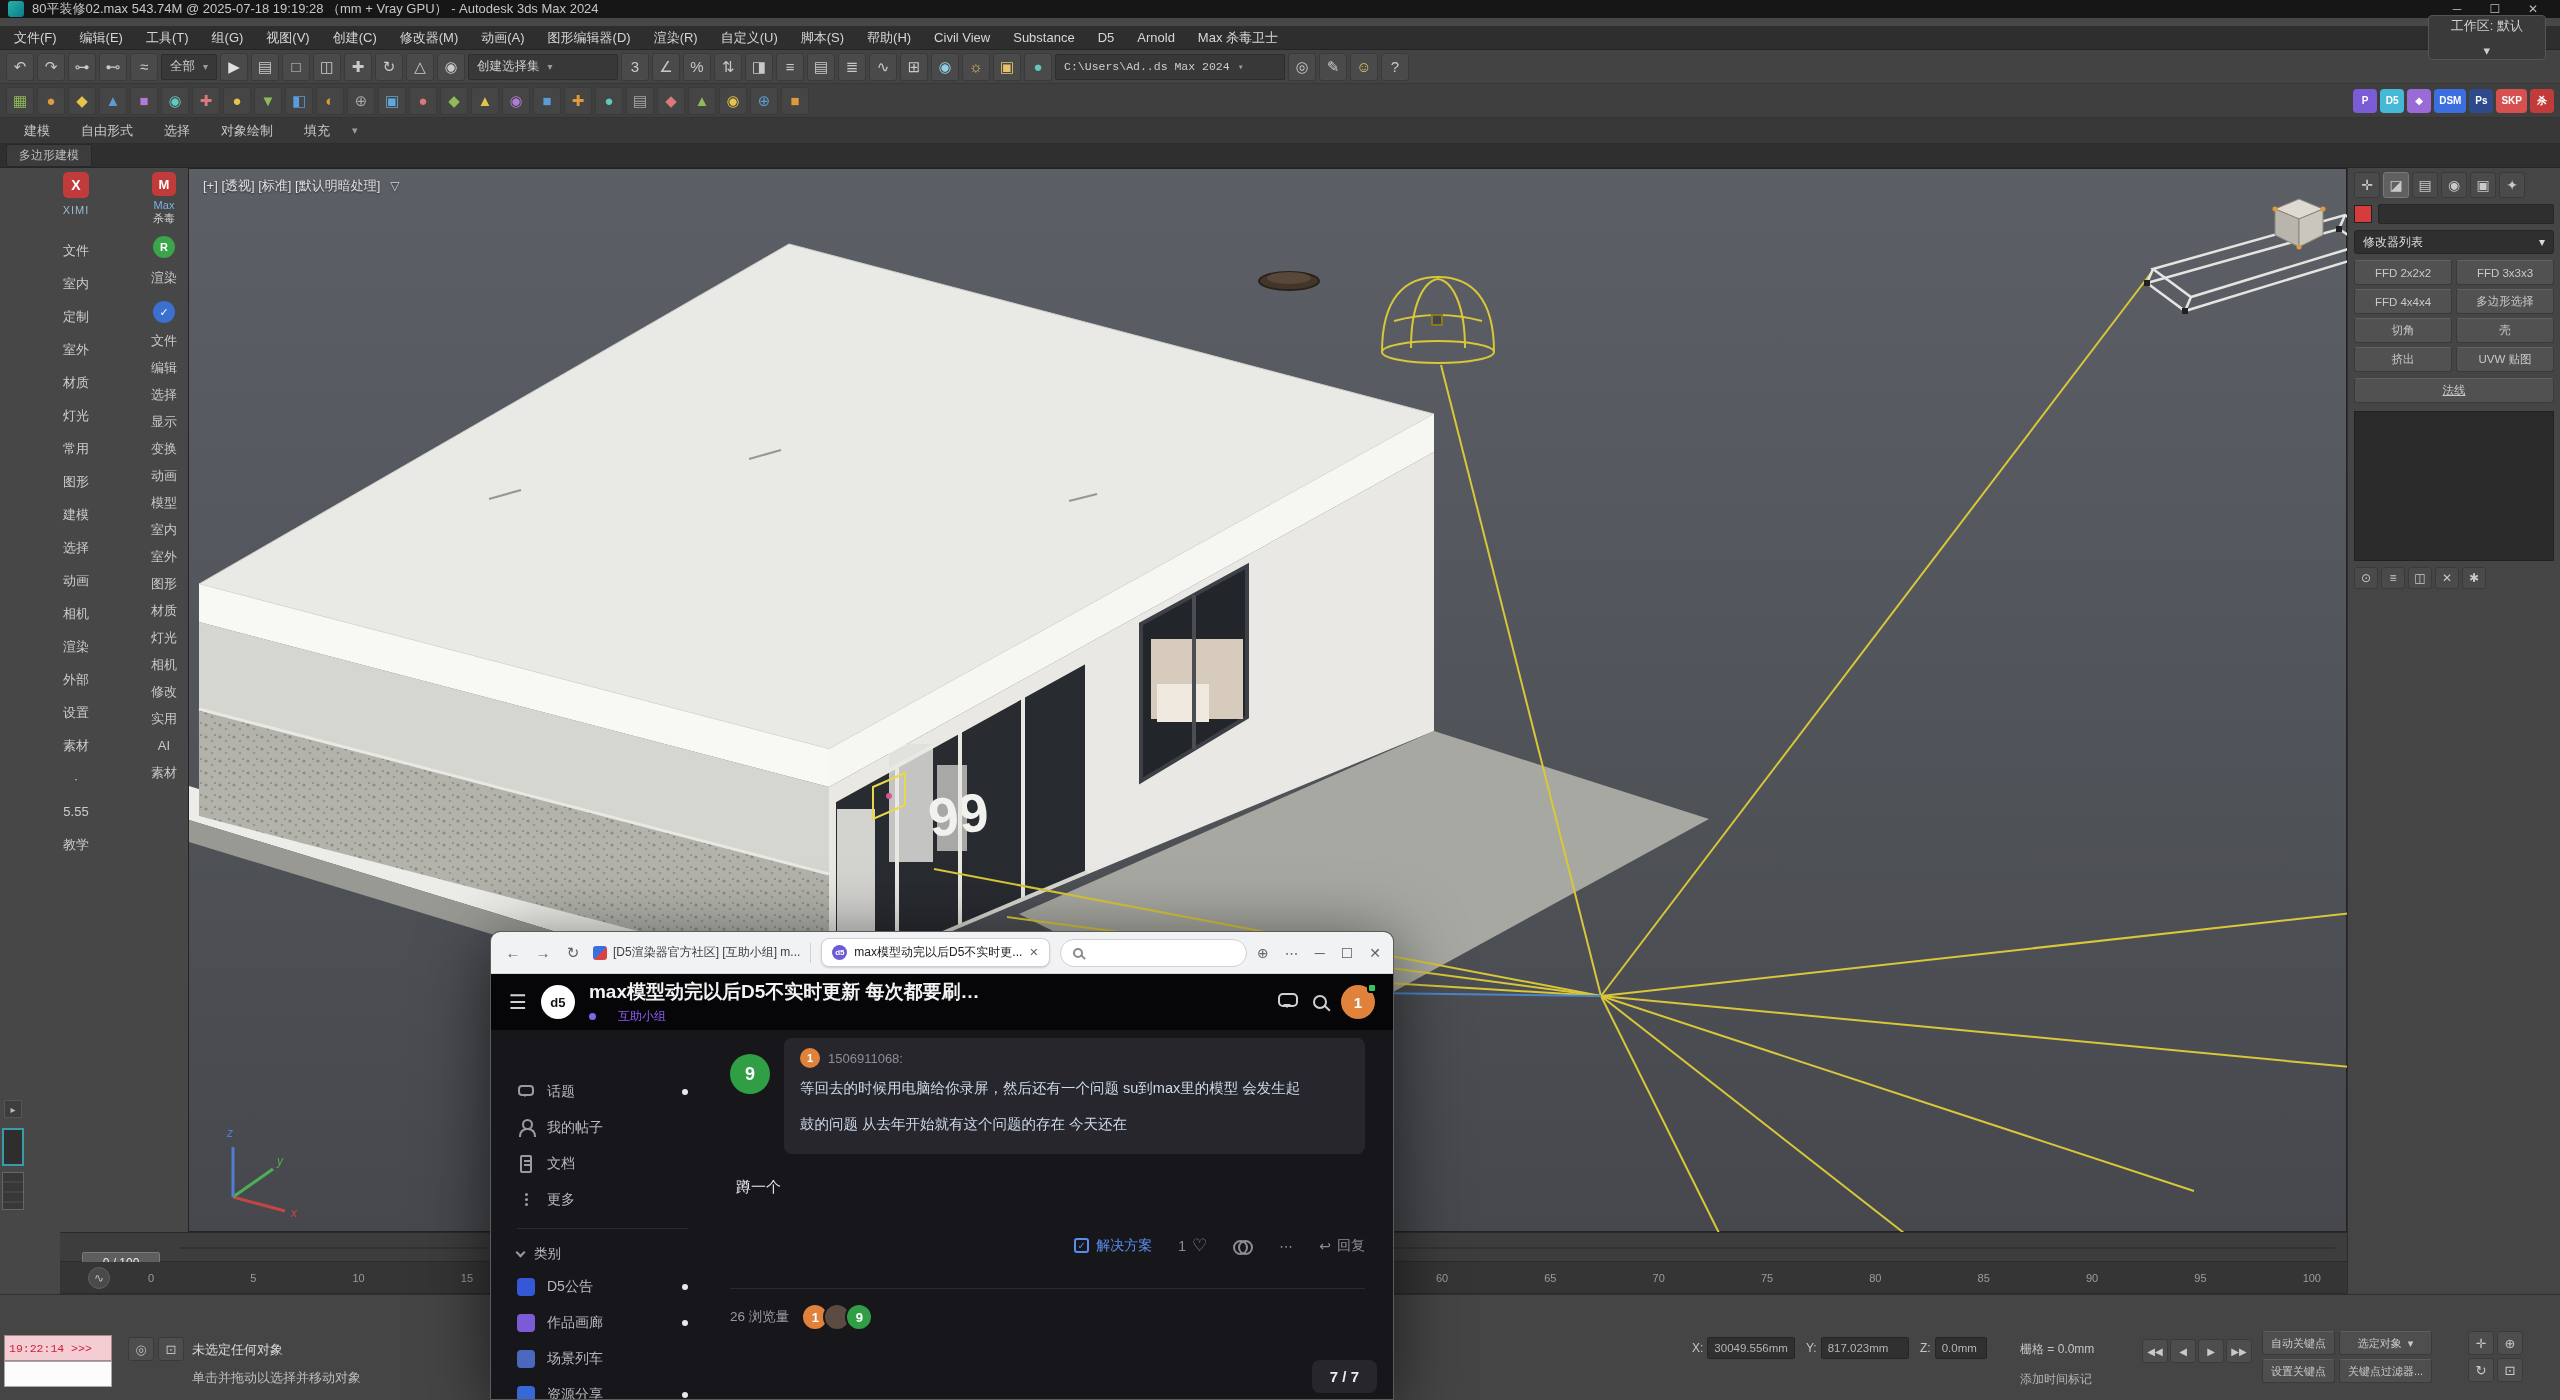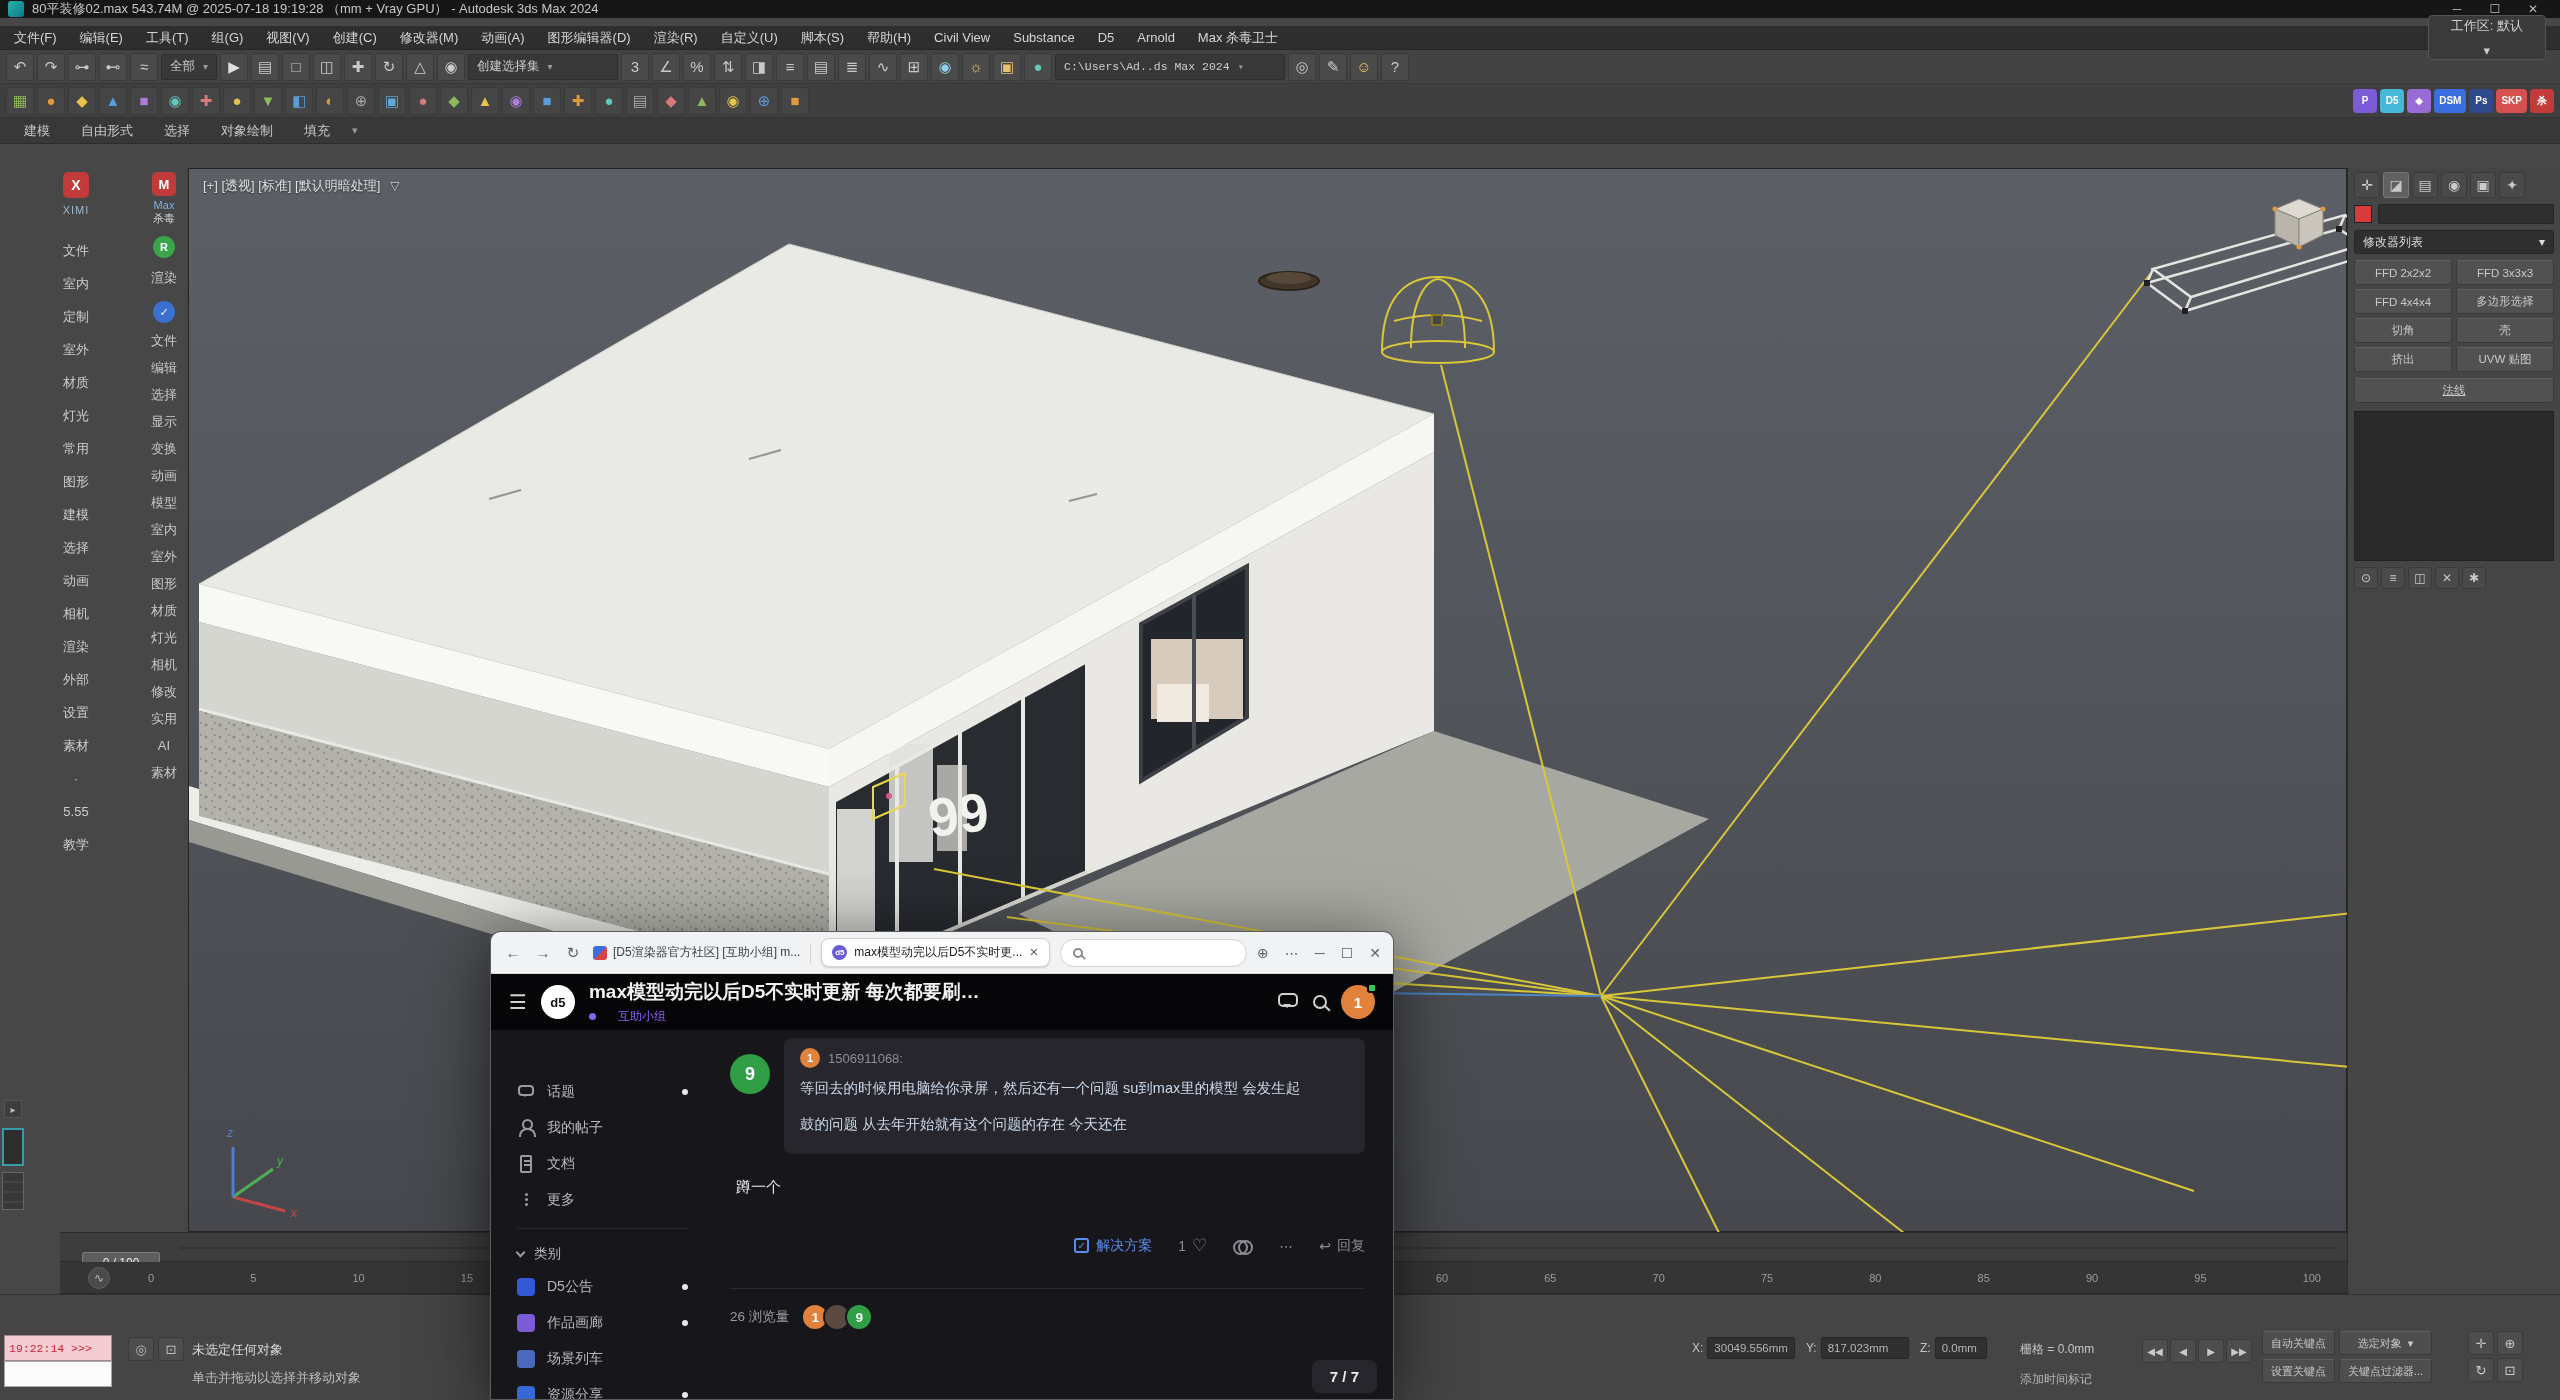--- a/index.html
+++ b/index.html
@@ -330,20 +330,23 @@
     <div class="ic-row">
 
     <span class="ribtab">建模</span>
         <span class="ribtab">自由形式</span>
         <span class="ribtab">选择</span>
         <span class="ribtab">对象绘制</span>
         <span class="ribtab">填充</span>
       </div>
     <span class="rib-car">▾</span>
   </div>
+  <div class="ribpanel">
+    <span class="ribchip">多边形建模</span>
+  </div>
 
   <div class="sideA">
     <div class="brand-ic">X</div>
     <div class="brand-tx">XIMI</div>
     <div class="items">
 
     <div>文件</div>
         <div>室内</div>
         <div>定制</div>
         <div>室外</div>

